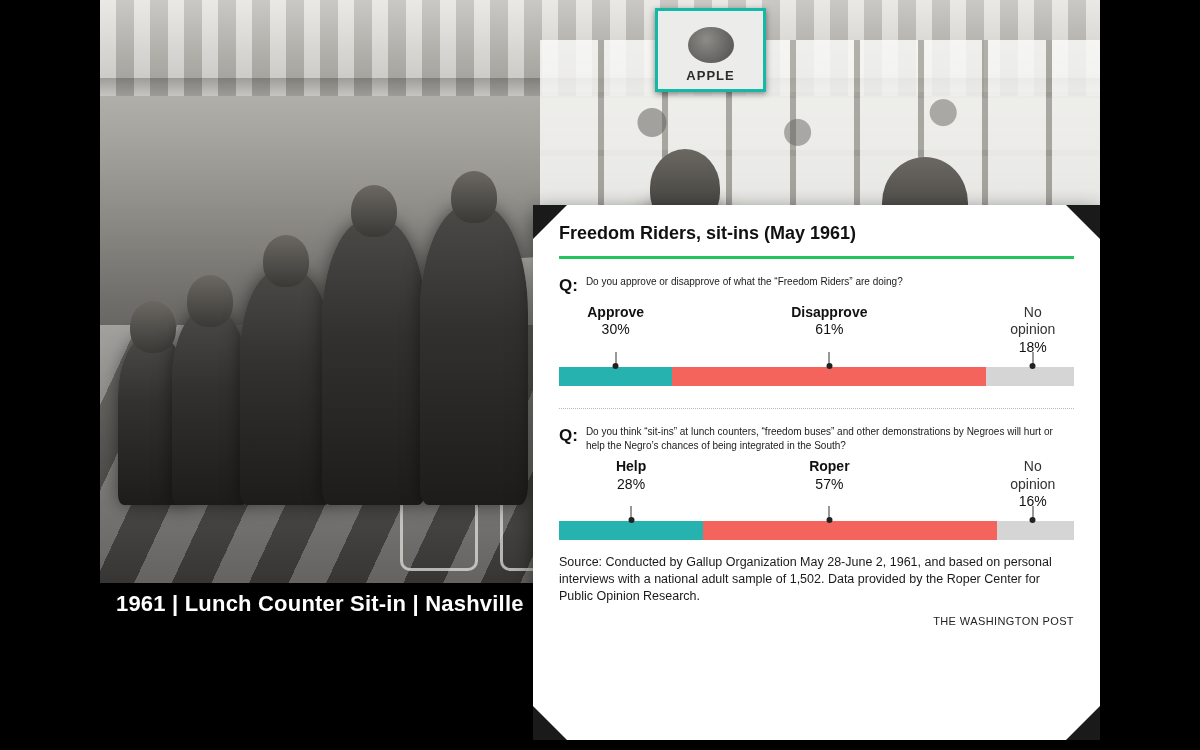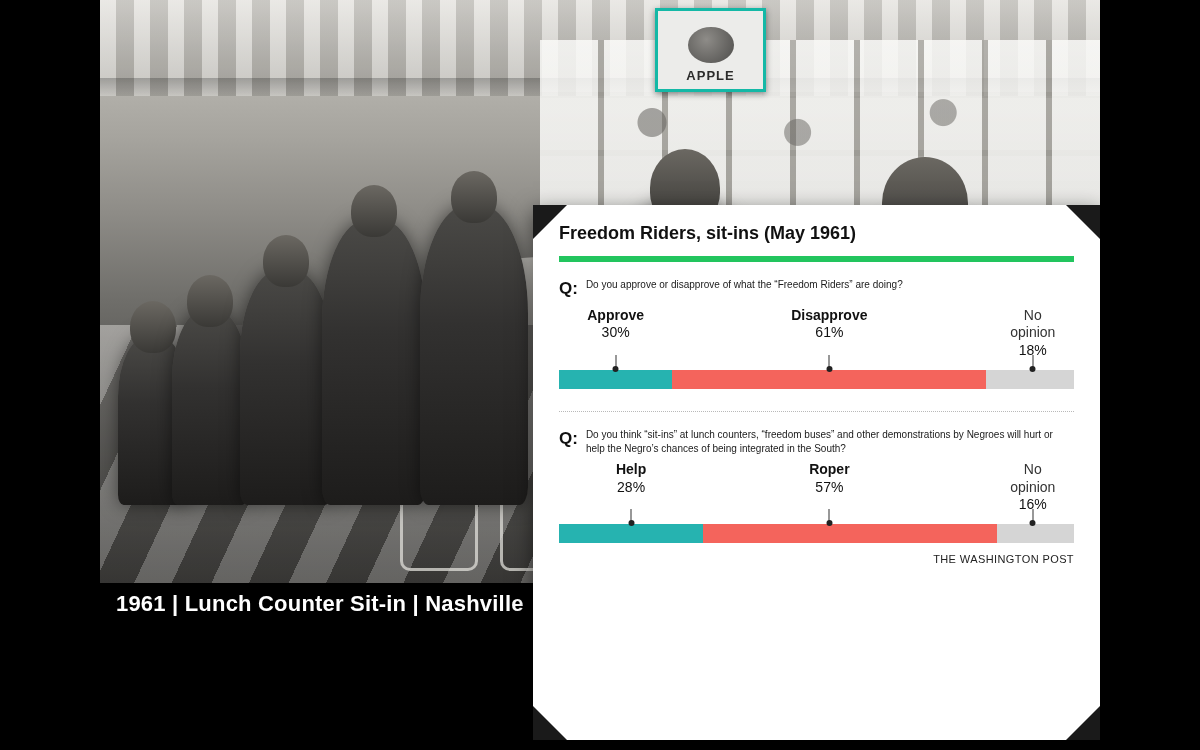--- a/index.html
+++ b/index.html
@@ -161,21 +161,21 @@
     position:absolute;
     inset:0;
     padding: 18px 26px 10px 26px;
     box-sizing:border-box;
   }
   .card-title{
     font-size:18px;
     font-weight:bold;
     color:#111;
     padding-bottom:12px;
-    border-bottom:6px solid #22c55e;
+    border-bottom:3px solid #22c55e;
     font-family:"Liberation Sans", sans-serif;
   }
   .qblock{ margin-top:16px; }
   .qrow{ display:flex; gap:8px; align-items:flex-start; }
   .qmark{
     font-weight:bold;
     font-size:17px;
     color:#111;
     line-height:1.35;
   }
@@ -374,15 +374,16 @@
         <div class="leader" style="left:92%;"></div>
       </div>
 
       <div class="bar">
         <div class="seg" style="width:28%; background:#26b3b0;"></div>
         <div class="seg" style="width:57%; background:#f4645c;"></div>
         <div class="seg" style="width:15%; background:#d5d5d5;"></div>
       </div>
     </div>
 
+    <div class="source">Source: Conducted by Gallup Organization May 28-June 2, 1961, and based on personal interviews with a national adult sample of 1,502. Data provided by the Roper Center for Public Opinion Research.</div>
     <div class="credit">THE WASHINGTON POST</div>
   </div>
 </div>
 
 </body></html>

